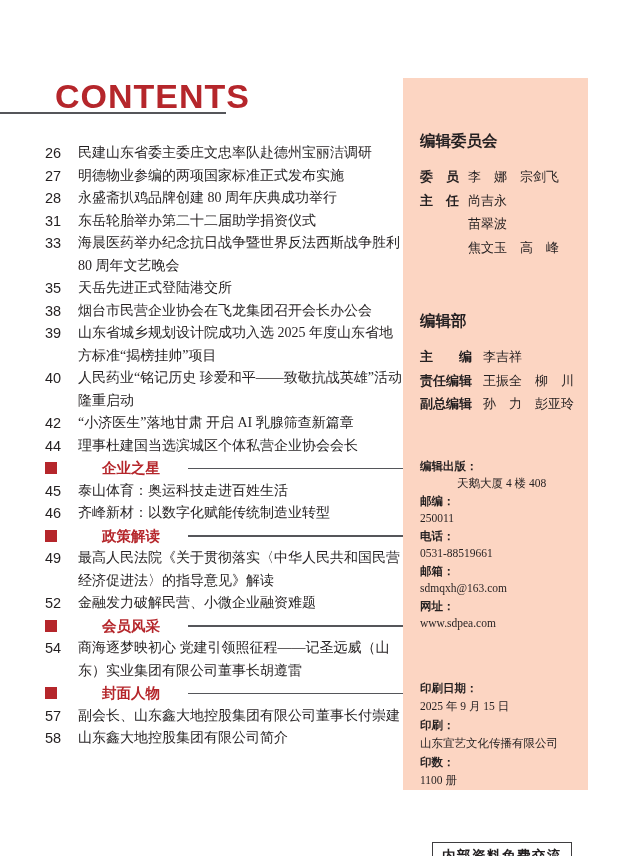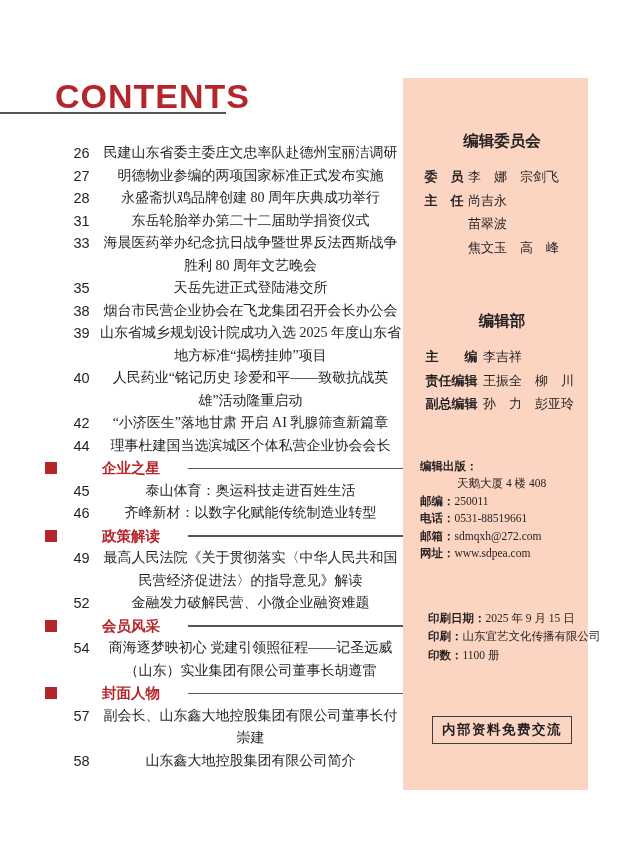--- a/index.html
+++ b/index.html
@@ -6,38 +6,37 @@
     --accent:#b5262b;
     --rule:#55565a;
     --ink:#231f20;
     --sidebar-bg:#fcd5c2;
   }
   html,body{margin:0;padding:0;background:#ffffff;}
   .page{
     position:relative;width:630px;height:856px;background:#fff;overflow:hidden;
     color:var(--ink);
     font-family:"Liberation Serif","DejaVu Serif",serif;
-    text-align:center;
   }
   
   .title{
     position:absolute;left:55px;top:79px;
     font-family:"Liberation Sans","DejaVu Sans",sans-serif;
     font-weight:bold;font-size:34px;line-height:1;letter-spacing:1px;
     color:var(--accent);
   }
   .title-underline{
     position:absolute;left:0;top:112px;width:226px;height:2px;background:var(--rule);
   }
   
   .toc{
     position:absolute;left:45px;top:142px;width:358px;
     font-size:14px;line-height:22.5px;
   }
-  .toc-item{display:flex;align-items:flex-start;margin-left:20px;}
+  .toc-item{display:flex;align-items:flex-start;}
   .num{
     flex:0 0 33px;
     font-family:"Liberation Sans","DejaVu Sans",sans-serif;
     font-size:14.5px;color:var(--ink);
   }
   .txt{flex:1;}
   .toc-section{display:flex;align-items:center;height:22.5px;gap:24px;}
   .sq{flex:0 0 12px;height:12px;background:var(--accent);margin-right:21px;}
   .sec-label{
     font-family:"Liberation Sans","DejaVu Sans",sans-serif;
@@ -57,24 +56,24 @@
   .m-row{display:flex;line-height:23.5px;font-size:13px;white-space:nowrap;}
   .m-label{
     font-family:"Liberation Sans","DejaVu Sans",sans-serif;
     font-weight:bold;flex:none;
   }
   .m-value{font-family:"Liberation Serif","DejaVu Serif",serif;}
   .block-committee .m-label{width:48px;}
   .block-editorial .m-label{width:63px;}
   .block-editorial{margin-top:52px;}
   .block-publish{margin-top:42px;}
-  .block-publish .m-row,.block-print .m-row{line-height:17.5px;font-size:11.5px;}
+  .block-publish .m-row,.block-print .m-row{line-height:17.5px;font-size:11.5px;flex-direction:column;}
   .block-publish .m-row.indent{padding-left:37px;}
   .block-print{margin-top:46px;}
-  .block-print .m-row{line-height:18.5px;margin-left:8px;}
+  .block-print .m-row{line-height:18.5px;}
   .notice{
     margin:52px auto 0 auto;width:fit-content;
     border:1.5px solid #3f3e40;padding:4px 9px;
     font-family:"Liberation Sans","DejaVu Sans",sans-serif;
     font-weight:bold;font-size:13.5px;letter-spacing:1.5px;
   }
 </style>
 </head>
 <body>
 
@@ -232,21 +231,21 @@
           <div class="m-row">
             <span class="m-label">邮编：</span>
             <span class="m-value">250011</span>
           </div>
           <div class="m-row">
             <span class="m-label">电话：</span>
             <span class="m-value">0531-88519661</span>
           </div>
           <div class="m-row">
             <span class="m-label">邮箱：</span>
-            <span class="m-value">sdmqxh@272.com</span>
+            <span class="m-value">sdmqxh@163.com</span>
           </div>
           <div class="m-row">
             <span class="m-label">网址：</span>
             <span class="m-value">www.sdpea.com</span>
           </div>
         </div>
     </div>
 
     <div class="block-print">
       <div>

